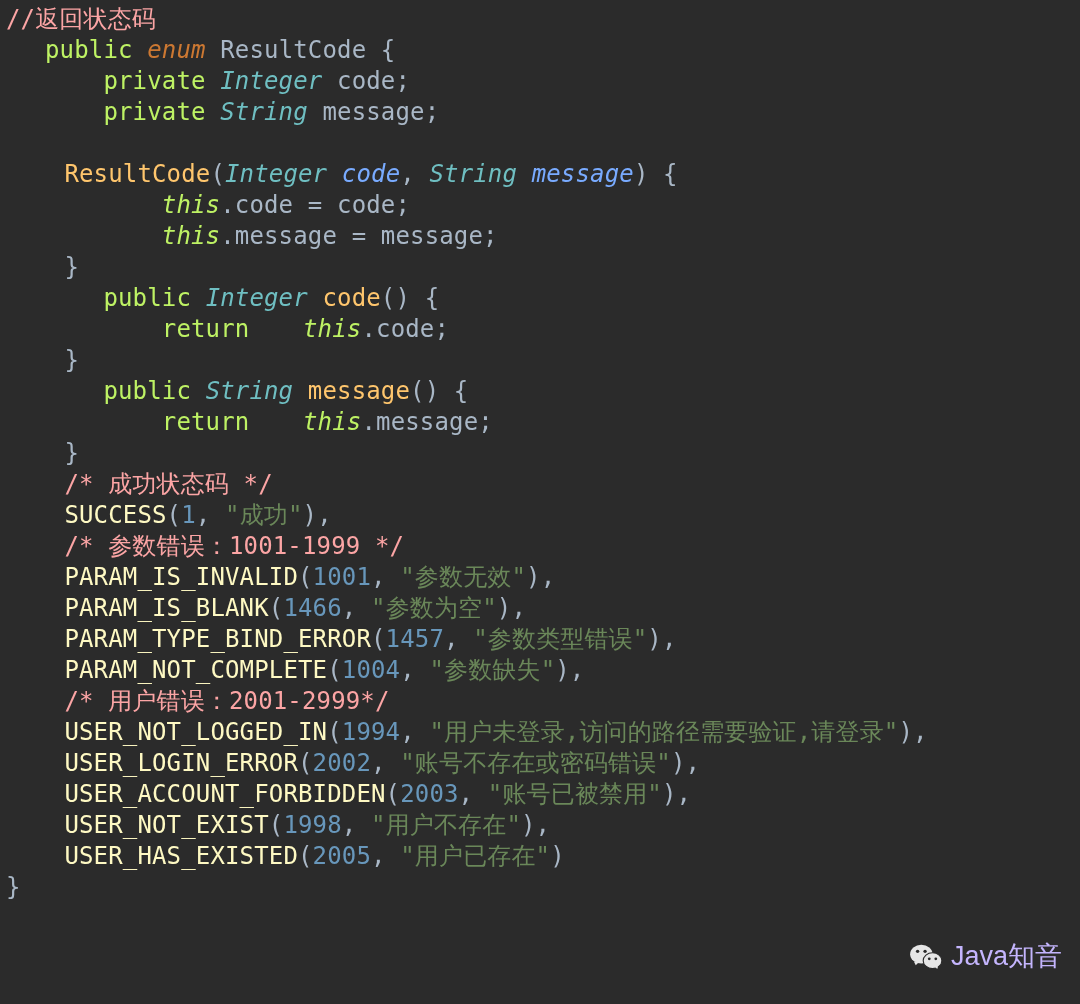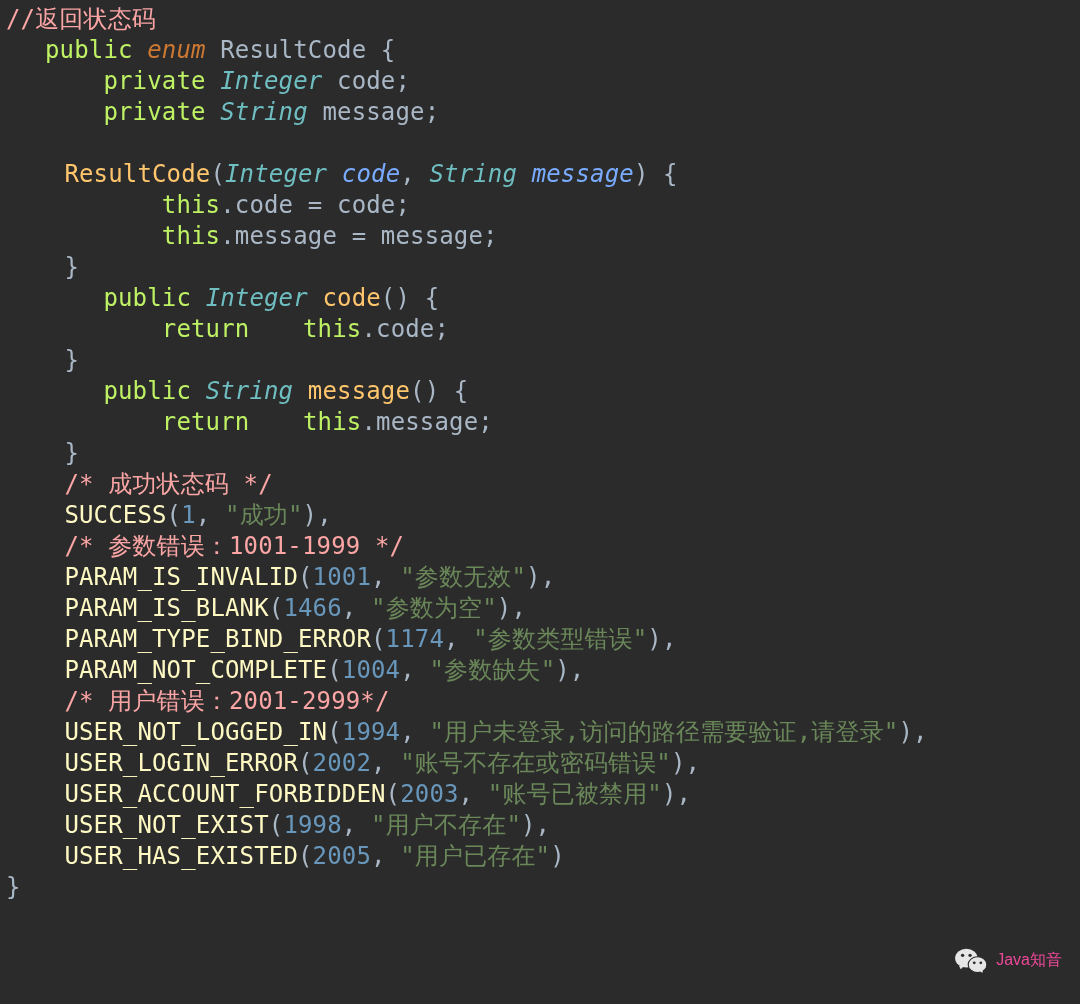--- a/index.html
+++ b/index.html
@@ -7,27 +7,27 @@
            font-size:24px;line-height:31px;white-space:pre;letter-spacing:0.15px;}
   .c-comment{color:#fca5a5;}
   .c-kw{color:#bef264;margin-left:39px;}
   .c-kw-it{color:#cc7832;font-style:italic;}
   .c-type-teal{color:#6fbfc2;font-style:italic;text-align:right;}
   .c-class{color:#a9b7c6;}
   .c-ident{color:#a9b7c6;}
   .c-param{color:#79abff;font-style:italic;}
   .c-method{color:#ffc66d;}
   .c-ctor{color:#ffc66d;}
-  .c-this{}
+  .c-this{font-style:italic;}
   .c-str{color:#6a8759;}
   .c-num{color:#6897bb;}
   .c-enum{color:#fef9c3;}
   .c-punc{color:#a9b7c6;}
-  .watermark{position:absolute;right:18px;bottom:30px;display:flex;align-items:center;color:#ec4899;
-             font-family:-apple-system,"PingFang SC","Microsoft YaHei",sans-serif;font-size:16px;}
+  .watermark{position:absolute;right:18px;bottom:30px;display:flex;align-items:center;color:#c4b5fd;
+             font-family:-apple-system,"PingFang SC","Microsoft YaHei",sans-serif;font-size:27px;}
   .watermark svg{margin-right:8px;}
 </style>
 </head>
 <body>
 
 <pre class="code"><span class="c-comment">//返回状态码</span>
 <span class="c-kw">public</span> <span class="c-kw-it">enum</span> <span class="c-class">ResultCode</span> <span class="c-punc">{</span>
     <span class="c-kw">private</span> <span class="c-type-teal">Integer</span> <span class="c-ident">code</span><span class="c-punc">;</span>
     <span class="c-kw">private</span> <span class="c-type-teal">String</span> <span class="c-ident">message</span><span class="c-punc">;</span>
 
@@ -39,21 +39,21 @@
         <span class="c-kw">return</span> <span class="c-kw c-this">this</span><span class="c-punc">.</span><span class="c-ident">code</span><span class="c-punc">;</span>
     <span class="c-punc">}</span>
     <span class="c-kw">public</span> <span class="c-type-teal">String</span> <span class="c-method">message</span><span class="c-punc">() {</span>
         <span class="c-kw">return</span> <span class="c-kw c-this">this</span><span class="c-punc">.</span><span class="c-ident">message</span><span class="c-punc">;</span>
     <span class="c-punc">}</span>
     <span class="c-comment">/* 成功状态码 */</span>
     <span class="c-enum">SUCCESS</span><span class="c-punc">(</span><span class="c-num">1</span><span class="c-punc">,</span> <span class="c-str">"成功"</span><span class="c-punc">),</span>
     <span class="c-comment">/* 参数错误：1001-1999 */</span>
     <span class="c-enum">PARAM_IS_INVALID</span><span class="c-punc">(</span><span class="c-num">1001</span><span class="c-punc">,</span> <span class="c-str">"参数无效"</span><span class="c-punc">),</span>
     <span class="c-enum">PARAM_IS_BLANK</span><span class="c-punc">(</span><span class="c-num">1466</span><span class="c-punc">,</span> <span class="c-str">"参数为空"</span><span class="c-punc">),</span>
-    <span class="c-enum">PARAM_TYPE_BIND_ERROR</span><span class="c-punc">(</span><span class="c-num">1174</span><span class="c-punc">,</span> <span class="c-str">"参数类型错误"</span><span class="c-punc">),</span>
+    <span class="c-enum">PARAM_TYPE_BIND_ERROR</span><span class="c-punc">(</span><span class="c-num">1457</span><span class="c-punc">,</span> <span class="c-str">"参数类型错误"</span><span class="c-punc">),</span>
     <span class="c-enum">PARAM_NOT_COMPLETE</span><span class="c-punc">(</span><span class="c-num">1004</span><span class="c-punc">,</span> <span class="c-str">"参数缺失"</span><span class="c-punc">),</span>
     <span class="c-comment">/* 用户错误：2001-2999*/</span>
     <span class="c-enum">USER_NOT_LOGGED_IN</span><span class="c-punc">(</span><span class="c-num">1994</span><span class="c-punc">,</span> <span class="c-str">"用户未登录,访问的路径需要验证,请登录"</span><span class="c-punc">),</span>
     <span class="c-enum">USER_LOGIN_ERROR</span><span class="c-punc">(</span><span class="c-num">2002</span><span class="c-punc">,</span> <span class="c-str">"账号不存在或密码错误"</span><span class="c-punc">),</span>
     <span class="c-enum">USER_ACCOUNT_FORBIDDEN</span><span class="c-punc">(</span><span class="c-num">2003</span><span class="c-punc">,</span> <span class="c-str">"账号已被禁用"</span><span class="c-punc">),</span>
     <span class="c-enum">USER_NOT_EXIST</span><span class="c-punc">(</span><span class="c-num">1998</span><span class="c-punc">,</span> <span class="c-str">"用户不存在"</span><span class="c-punc">),</span>
     <span class="c-enum">USER_HAS_EXISTED</span><span class="c-punc">(</span><span class="c-num">2005</span><span class="c-punc">,</span> <span class="c-str">"用户已存在"</span><span class="c-punc">)</span>
 <span class="c-punc">}</span></pre>
 
 <div class="watermark">

